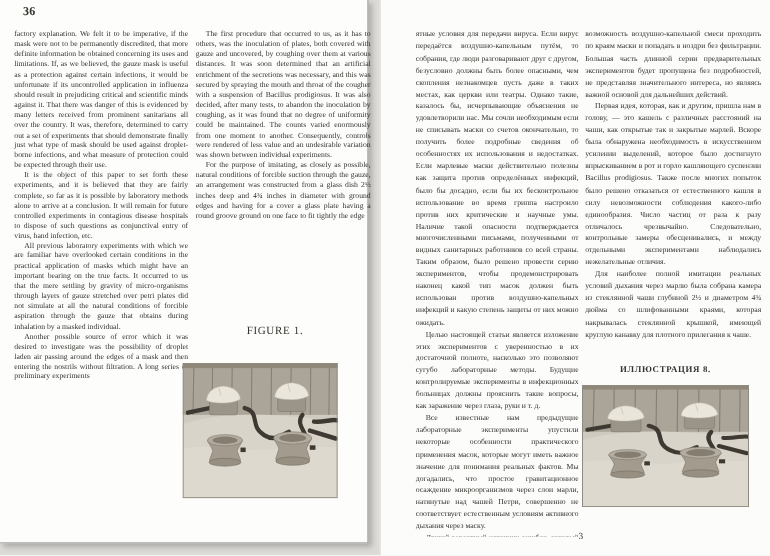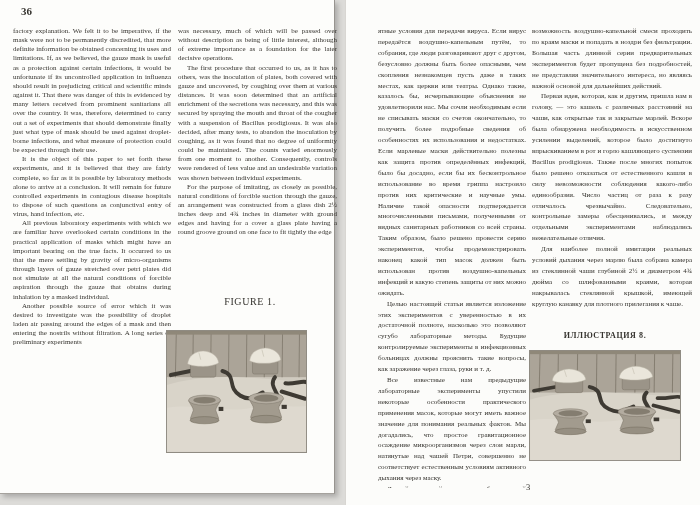--- a/index.html
+++ b/index.html
@@ -73,21 +73,20 @@
     <div class="lp-pagenum">36</div>
 
     <div class="col lp-col lp-col1" lang="en">
       <p class="para">factory explanation.  We felt it to be imperative, if the mask were not to be permanently discredited, that more definite information be obtained concerning its uses and limitations.  If, as we believed, the gauze mask is useful as a protection against certain infections, it would be unfortunate if its uncontrolled application in influenza should result in prejudicing critical and scientific minds against it.  That there was danger of this is evidenced by many letters received from prominent sanitarians all over the country.  It was, therefore, determined to carry out a set of experiments that should demonstrate finally just what type of mask should be used against droplet-borne infections, and what measure of protection could be expected through their use.</p>
       <p class="para p-ind">It is the object of this paper to set forth these experiments, and it is believed that they are fairly complete, so far as it is possible by laboratory methods alone to arrive at a conclusion.  It will remain for future controlled experiments in contagious disease hospitals to dispose of such questions as conjunctival entry of virus, hand infection, etc.</p>
       <p class="para p-ind">All previous laboratory experiments with which we are familiar have overlooked certain conditions in the practical application of masks which might have an important bearing on the true facts. It occurred to us that the mere settling by gravity of micro-organisms through layers of gauze stretched over petri plates did not simulate at all the natural conditions of forcible aspiration through the gauze that obtains during inhalation by a masked individual.</p>
       <p class="para p-ind">Another possible source of error which it was desired to investigate was the possibility of droplet laden air passing around the edges of a mask and then entering the nostrils without filtration. A long series of preliminary experiments</p>
     </div>
 
     <div class="col lp-col lp-col2" lang="en">
-      <p class="para">was necessary, much of which will be passed over without description as being of little interest, although of extreme importance as a foundation for the later decisive operations.</p>
       <p class="para p-ind">The first procedure that occurred to us, as it has to others, was the inoculation of plates, both covered with gauze and uncovered, by coughing over them at various distances.  It was soon determined that an artificial enrichment of the secretions was necessary, and this was secured by spraying the mouth and throat of the cougher with a suspension of Bacillus prodigiosus.  It was also decided, after many tests, to abandon the inoculation by coughing, as it was found that no degree of uniformity could be maintained. The counts varied enormously from one moment to another.  Consequently, controls were rendered of less value and an undesirable variation was shown between individual experiments.</p>
       <p class="para p-ind">For the purpose of imitating, as closely as possible, natural conditions of forcible suction through the gauze, an arrangement was constructed from a glass dish 2½ inches deep and 4¾ inches in diameter with ground edges and having for a cover a glass plate having a round groove ground on one face to fit tightly the edge</p>
     </div>
 
     <div class="figcap lp-figcap">FIGURE 1.</div>
 
     <div class="photo lp-photo">
       <svg viewBox="0 0 300 240" preserveAspectRatio="none" aria-hidden="true">
         <g id="labphoto">
           <rect x="0" y="0" width="300" height="240" fill="#cfcabf"></rect>

